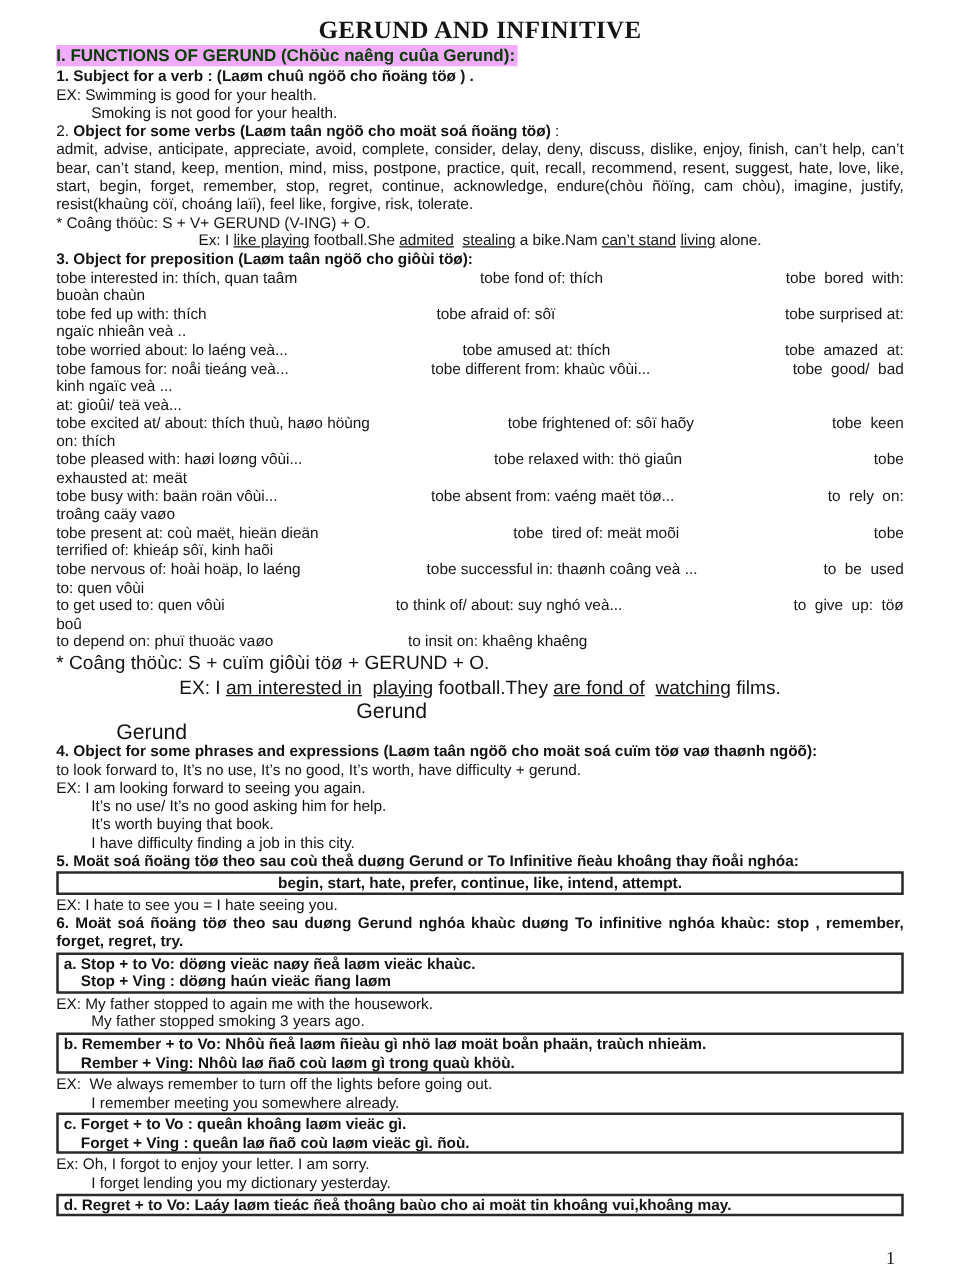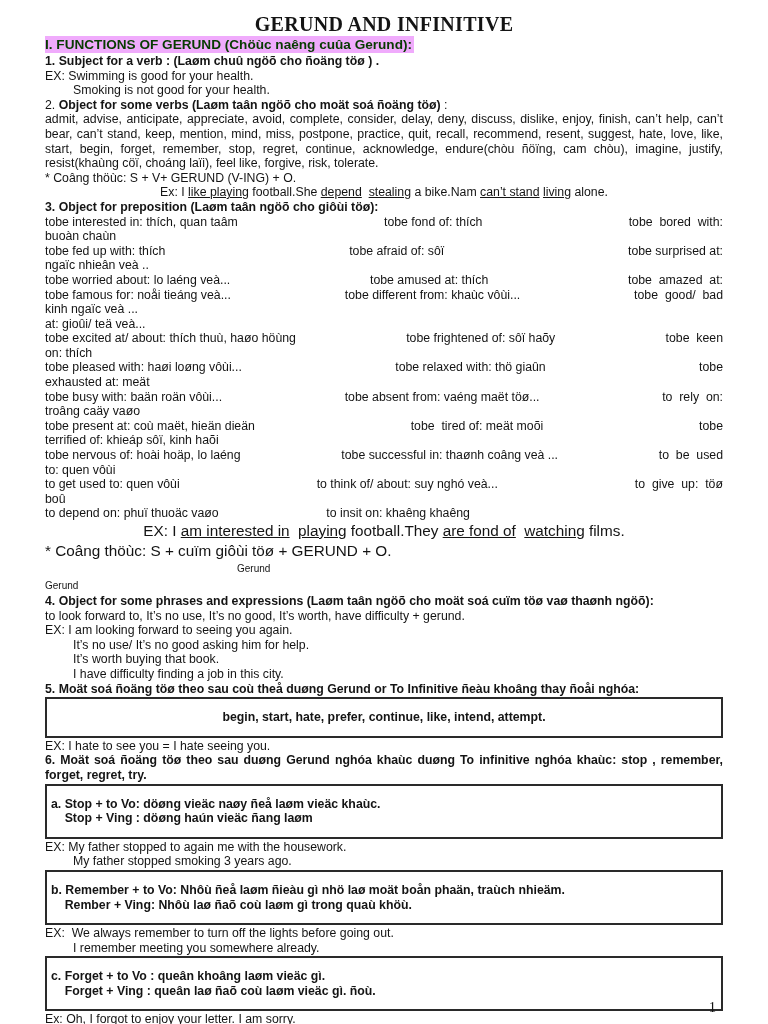--- a/index.html
+++ b/index.html
@@ -16,40 +16,40 @@
   .title{
     text-align:center;
     font-family:"Liberation Serif","DejaVu Serif",serif;
     font-weight:bold;
     font-size:20px;
     line-height:24px;
     letter-spacing:.3px;
   }
   .t{font-size:12.3px;line-height:14.6px;white-space:pre-wrap;}
   .lg{font-size:15.3px;line-height:19.5px;}
-  .md{font-size:10px;line-height:17px;}
+  .md{font-size:17px;line-height:17px;margin-left:48px;}
   .just{text-align:justify;}
   .ind{padding-left:28px;}
   .b{font-weight:bold;}
   .u{text-decoration:underline;}
   .hlwrap{line-height:17px;}
   .hl{
     display:inline;
     font-weight:bold;
     font-size:13.6px;
     line-height:17px;
     padding:1px 2px 1px 0;
   }
   .row3{display:flex;justify-content:space-between;}
   .row3 .c3{text-align:center;}
   .row2{display:grid;grid-template-columns:41.5% 1fr;}
   .flex2{display:flex;justify-content:center;}
   .box{
     border:2px solid #2a2a2a;
-    padding:11px 4px;
+    padding:0 4px;
     margin:1px 0;
   }
   .box .t{font-weight:bold;}
   .box.center{text-align:center;}
   .gerund-center{padding-left:192px;}
   .pagenum{
     position:absolute;
     right:52px;bottom:8px;
     font-family:"Liberation Serif","DejaVu Serif",serif;
     font-size:14.5px;
@@ -61,21 +61,21 @@
 <div class="page">
   <div id="content">
       <div class="title">GERUND AND INFINITIVE</div>
       <div class="t hlwrap"><span class="hl" style="background: #f0abfc; color: rgb(7, 59, 0);"><span class="b">I. FUNCTIONS OF GERUND (Chöùc naêng cuûa Gerund):</span></span></div>
       <div class="t "><span class="b">1. Subject for a verb : (Laøm chuû ngöõ cho ñoäng töø ) .</span></div>
       <div class="t "><span>EX: Swimming is good for your health.</span></div>
       <div class="t ind"><span>Smoking is not good for your health.</span></div>
       <div class="t "><span>2. </span><span class="b">Object for some verbs (Laøm taân ngöõ cho moät soá ñoäng töø)</span><span> :</span></div>
       <div class="t just"><span>admit, advise, anticipate, appreciate, avoid, complete, consider, delay, deny, discuss, dislike, enjoy, finish, can’t help, can’t bear, can’t stand, keep, mention, mind, miss, postpone, practice, quit, recall, recommend, resent, suggest, hate, love, like, start, begin, forget, remember, stop, regret, continue, acknowledge, endure(chòu ñöïng, cam chòu), imagine, justify, resist(khaùng cöï, choáng laïi), feel like, forgive, risk, tolerate.</span></div>
       <div class="t "><span>* Coâng thöùc: S + V+ GERUND (V-ING) + O.</span></div>
-      <div class="t flex2 "><span><span>Ex: I </span><span class="u">like playing</span><span> football.</span></span><span><span>She </span><span class="u">depend</span><span>  </span><span class="u">stealing</span><span> a bike.</span></span><span><span>Nam </span><span class="u">can’t stand</span><span> </span><span class="u">living</span><span> alone.</span></span></div>
+      <div class="t flex2 "><span><span>Ex: I </span><span class="u">like playing</span><span> football.</span></span><span><span>She </span><span class="u">admited</span><span>  </span><span class="u">stealing</span><span> a bike.</span></span><span><span>Nam </span><span class="u">can’t stand</span><span> </span><span class="u">living</span><span> alone.</span></span></div>
       <div class="t "><span class="b">3. Object for preposition (Laøm taân ngöõ cho giôùi töø):</span></div>
       <div class="t row3"><span>tobe interested in: thích, quan taâm</span><span>tobe fond of: thích</span><span class="c3">tobe  bored  with:</span></div>
       <div class="t "><span>buoàn chaùn</span></div>
       <div class="t row3"><span>tobe fed up with: thích</span><span>tobe afraid of: sôï</span><span class="c3">tobe surprised at:</span></div>
       <div class="t "><span>ngaïc nhieân veà ..</span></div>
       <div class="t row3"><span>tobe worried about: lo laéng veà...</span><span>tobe amused at: thích</span><span class="c3">tobe  amazed  at:</span></div>
       <div class="t row3"><span>tobe famous for: noåi tieáng veà...</span><span>tobe different from: khaùc vôùi...</span><span class="c3">tobe  good/  bad</span></div>
       <div class="t "><span>kinh ngaïc veà ...</span></div>
       <div class="t "><span>at: gioûi/ teä veà...</span></div>
       <div class="t row3"><span>tobe excited at/ about: thích thuù, haøo höùng</span><span>tobe frightened of: sôï haõy</span><span class="c3">tobe  keen</span></div>
@@ -84,22 +84,22 @@
       <div class="t "><span>exhausted at: meät</span></div>
       <div class="t row3"><span>tobe busy with: baän roän vôùi...</span><span>tobe absent from: vaéng maët töø...</span><span class="c3">to  rely  on:</span></div>
       <div class="t "><span>troâng caäy vaøo</span></div>
       <div class="t row3"><span>tobe present at: coù maët, hieän dieän</span><span>tobe  tired of: meät moõi</span><span class="c3">tobe</span></div>
       <div class="t "><span>terrified of: khieáp sôï, kinh haõi</span></div>
       <div class="t row3"><span>tobe nervous of: hoài hoäp, lo laéng</span><span>tobe successful in: thaønh coâng veà ...</span><span class="c3">to  be  used</span></div>
       <div class="t "><span>to: quen vôùi</span></div>
       <div class="t row3"><span>to get used to: quen vôùi</span><span>to think of/ about: suy nghó veà...</span><span class="c3">to  give  up:  töø</span></div>
       <div class="t "><span>boû</span></div>
       <div class="t row2"><span>to depend on: phuï thuoäc vaøo</span><span>to insit on: khaêng khaêng</span></div>
+      <div class="t lg"><span>* Coâng thöùc: S + cuïm giôùi töø + GERUND + O.</span></div>
       <div class="t flex2 lg"><span><span>EX: I </span><span class="u">am interested in</span><span>  </span><span class="u">playing</span><span> football.</span></span><span><span>They </span><span class="u">are fond of</span><span>  </span><span class="u">watching</span><span> films.</span></span></div>
-      <div class="t lg"><span>* Coâng thöùc: S + cuïm giôùi töø + GERUND + O.</span></div>
       <div class="t md gerund-center"><span>Gerund</span></div>
       <div class="t md"><span>Gerund</span></div>
       <div class="t just"><span class="b">4. Object for some phrases and expressions (Laøm taân ngöõ cho moät soá cuïm töø vaø thaønh ngöõ):</span></div>
       <div class="t "><span>to look forward to, It’s no use, It’s no good, It’s worth, have difficulty + gerund.</span></div>
       <div class="t "><span>EX: I am looking forward to seeing you again.</span></div>
       <div class="t ind"><span>It’s no use/ It’s no good asking him for help.</span></div>
       <div class="t ind"><span>It’s worth buying that book.</span></div>
       <div class="t ind"><span>I have difficulty finding a job in this city.</span></div>
       <div class="t just"><span class="b">5. Moät soá ñoäng töø theo sau coù theå duøng Gerund or To Infinitive ñeàu khoâng thay ñoåi nghóa:</span></div>
       <div class="box center">

